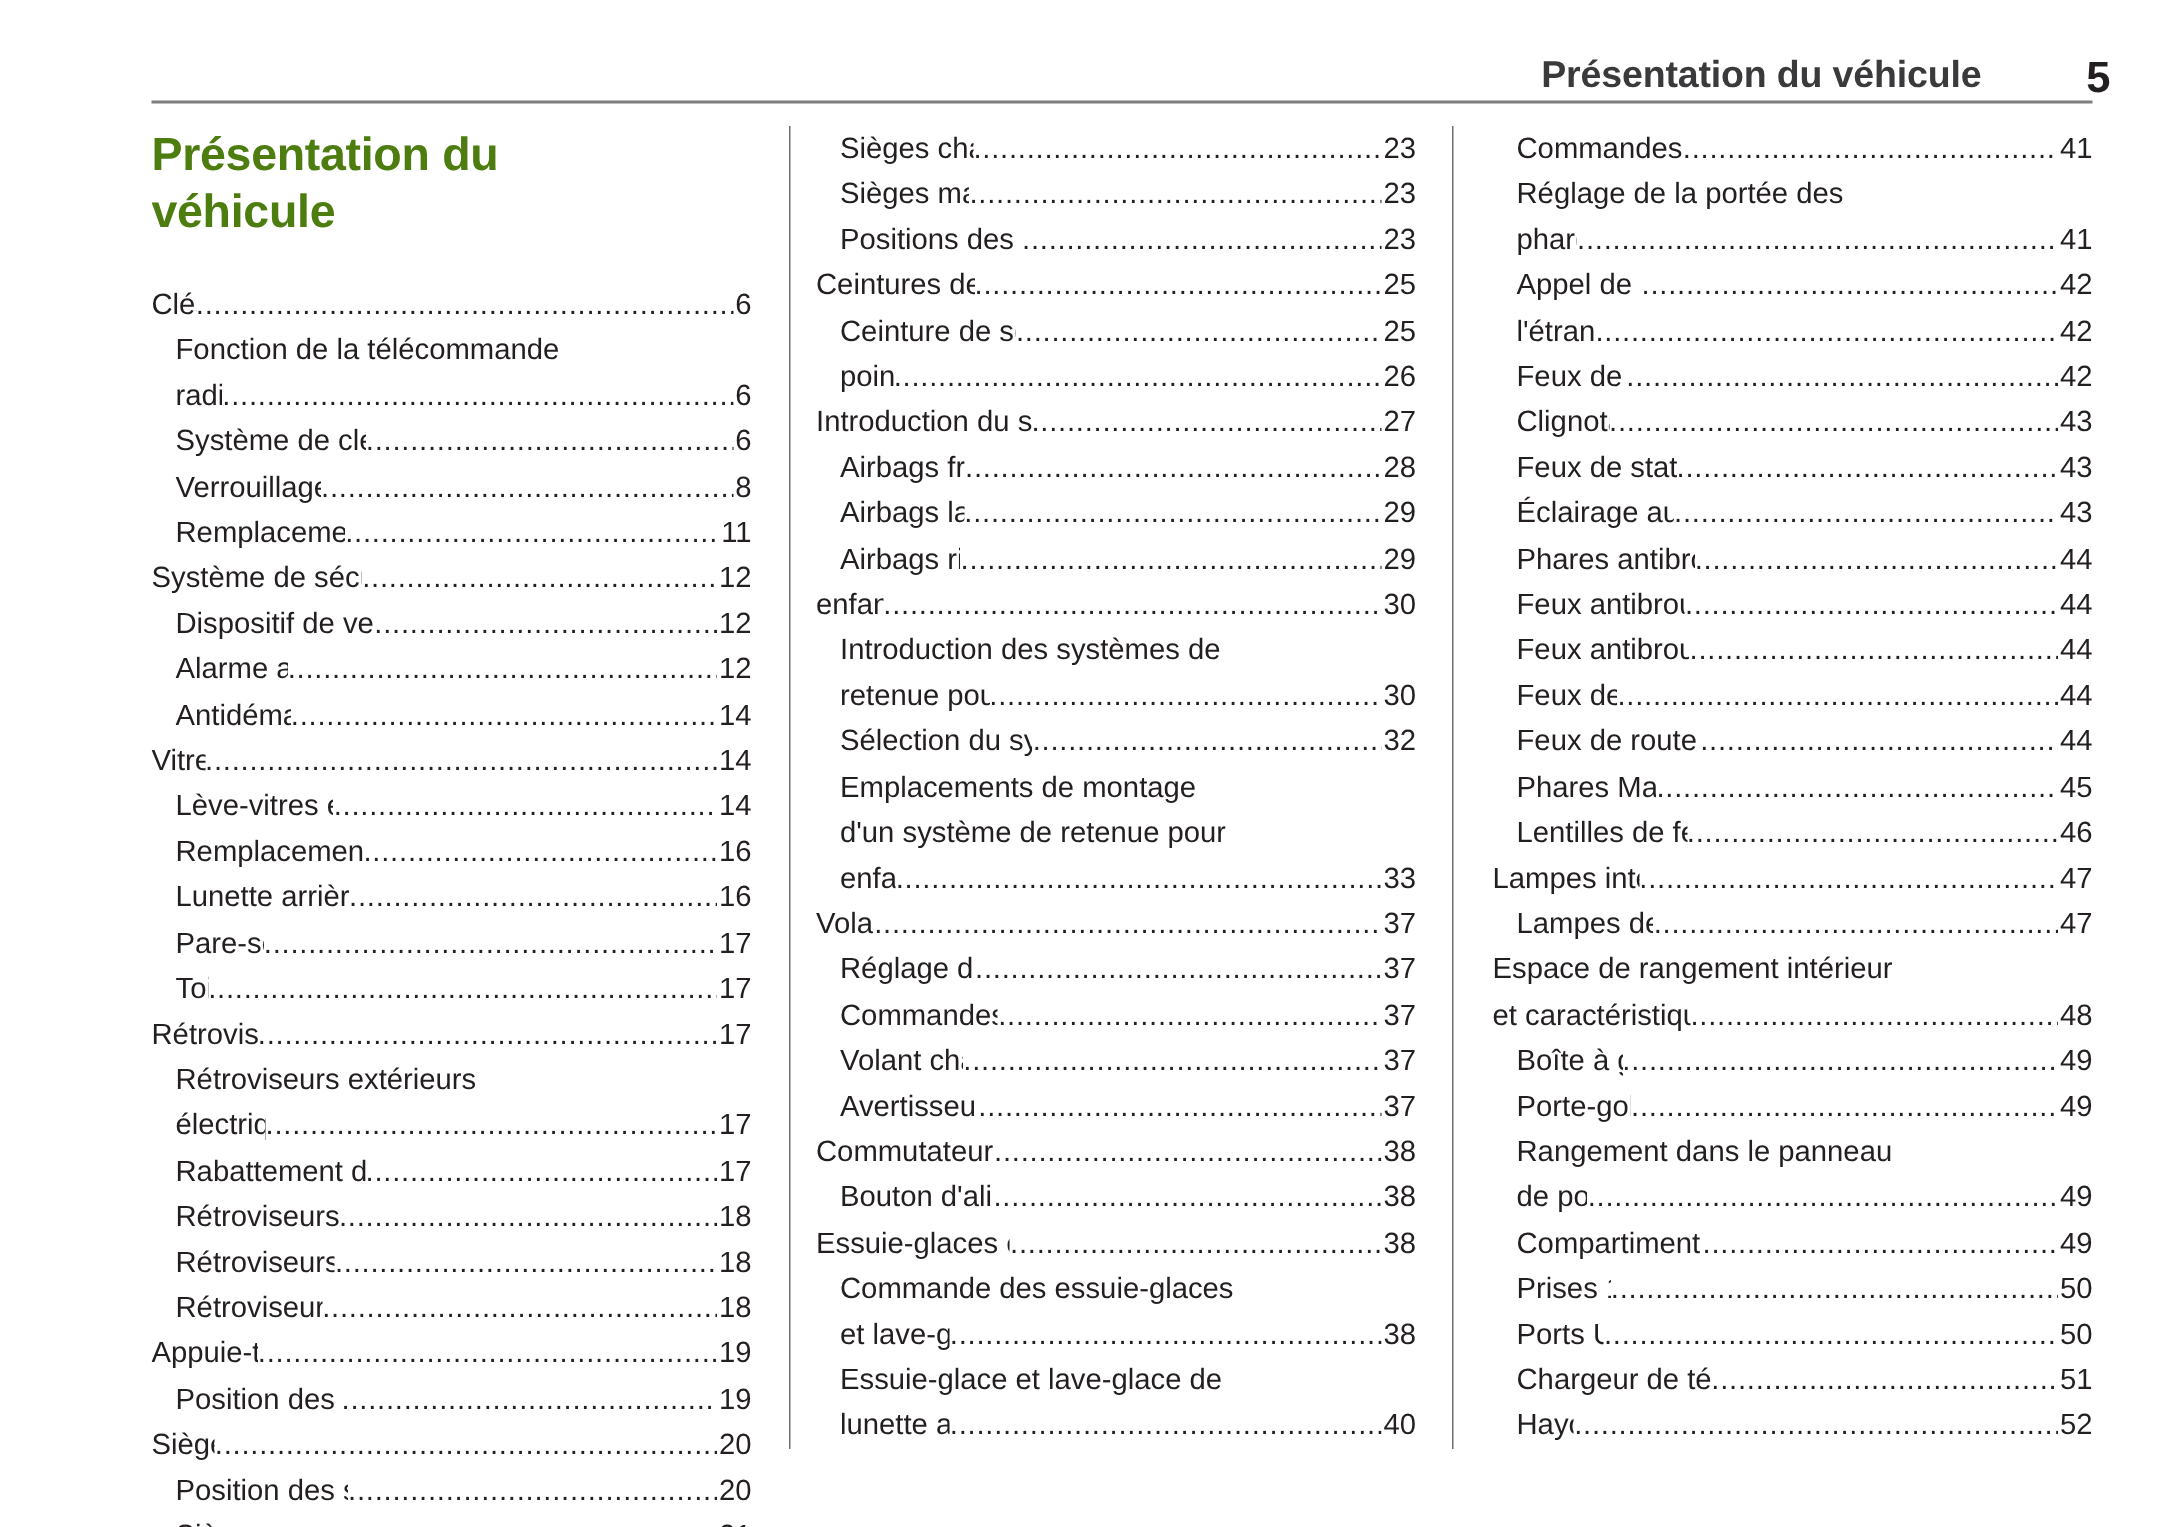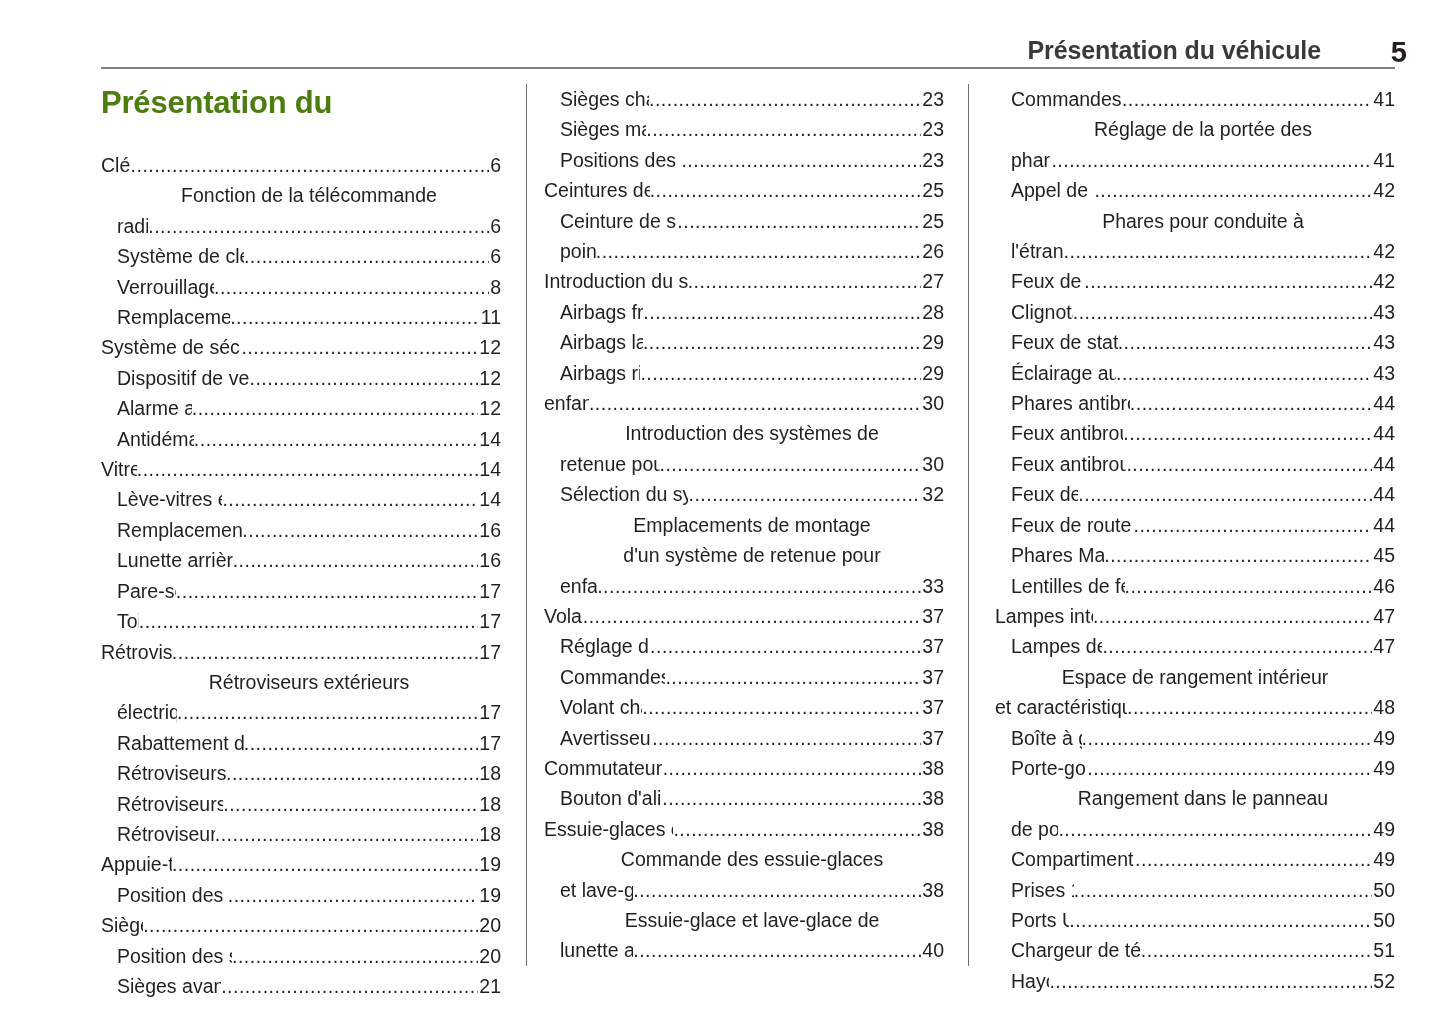--- a/index.html
+++ b/index.html
@@ -124,41 +124,42 @@
     white-space: nowrap;
     letter-spacing: 0.5px;
     margin: 0 0px;
     min-width: 0;
   }
   .row .pageno {
     flex: 0 0 auto;
     text-align: right;
     padding-left: 1px;
   }
-  .row.cont { white-space: nowrap; justify-content: center; }
+  .row.cont { white-space: nowrap; }
 </style>
 </head>
 <body>
 
 <div class="page">
 
   <div class="header">
     <span class="header-title">Présentation du véhicule</span>
     <span class="header-pageno">5</span>
   </div>
   <div class="header-rule"></div>
 
   <div class="divider d1"></div>
   <div class="divider d2"></div>
 
   <div class="columns">
 
     <div class="col col-1">
       <h1 class="chapter-title">
         <span class="tl">Présentation du</span>
+        <span class="tl">véhicule</span>
       </h1>
       <div class="toc">
           <div class="toc-entry">
             <div class="row">
               <span class="label">Clés</span>
               <span class="leaders">................................................................................</span>
               <span class="pageno">6</span>
             </div>
           </div>
           <div class="toc-entry lvl2">
@@ -553,23 +554,20 @@
             </div>
           </div>
           <div class="toc-entry lvl2">
             <div class="row">
               <span class="label">Appel de phares</span>
               <span class="leaders">................................................................................</span>
               <span class="pageno">42</span>
             </div>
           </div>
           <div class="toc-entry lvl2">
-            <div class="row cont">
-              <span class="label">Phares pour conduite à</span>
-            </div>
             <div class="row">
               <span class="label">l'étranger</span>
               <span class="leaders">................................................................................</span>
               <span class="pageno">42</span>
             </div>
           </div>
           <div class="toc-entry lvl2">
             <div class="row">
               <span class="label">Feux de route </span>
               <span class="leaders">................................................................................</span>

